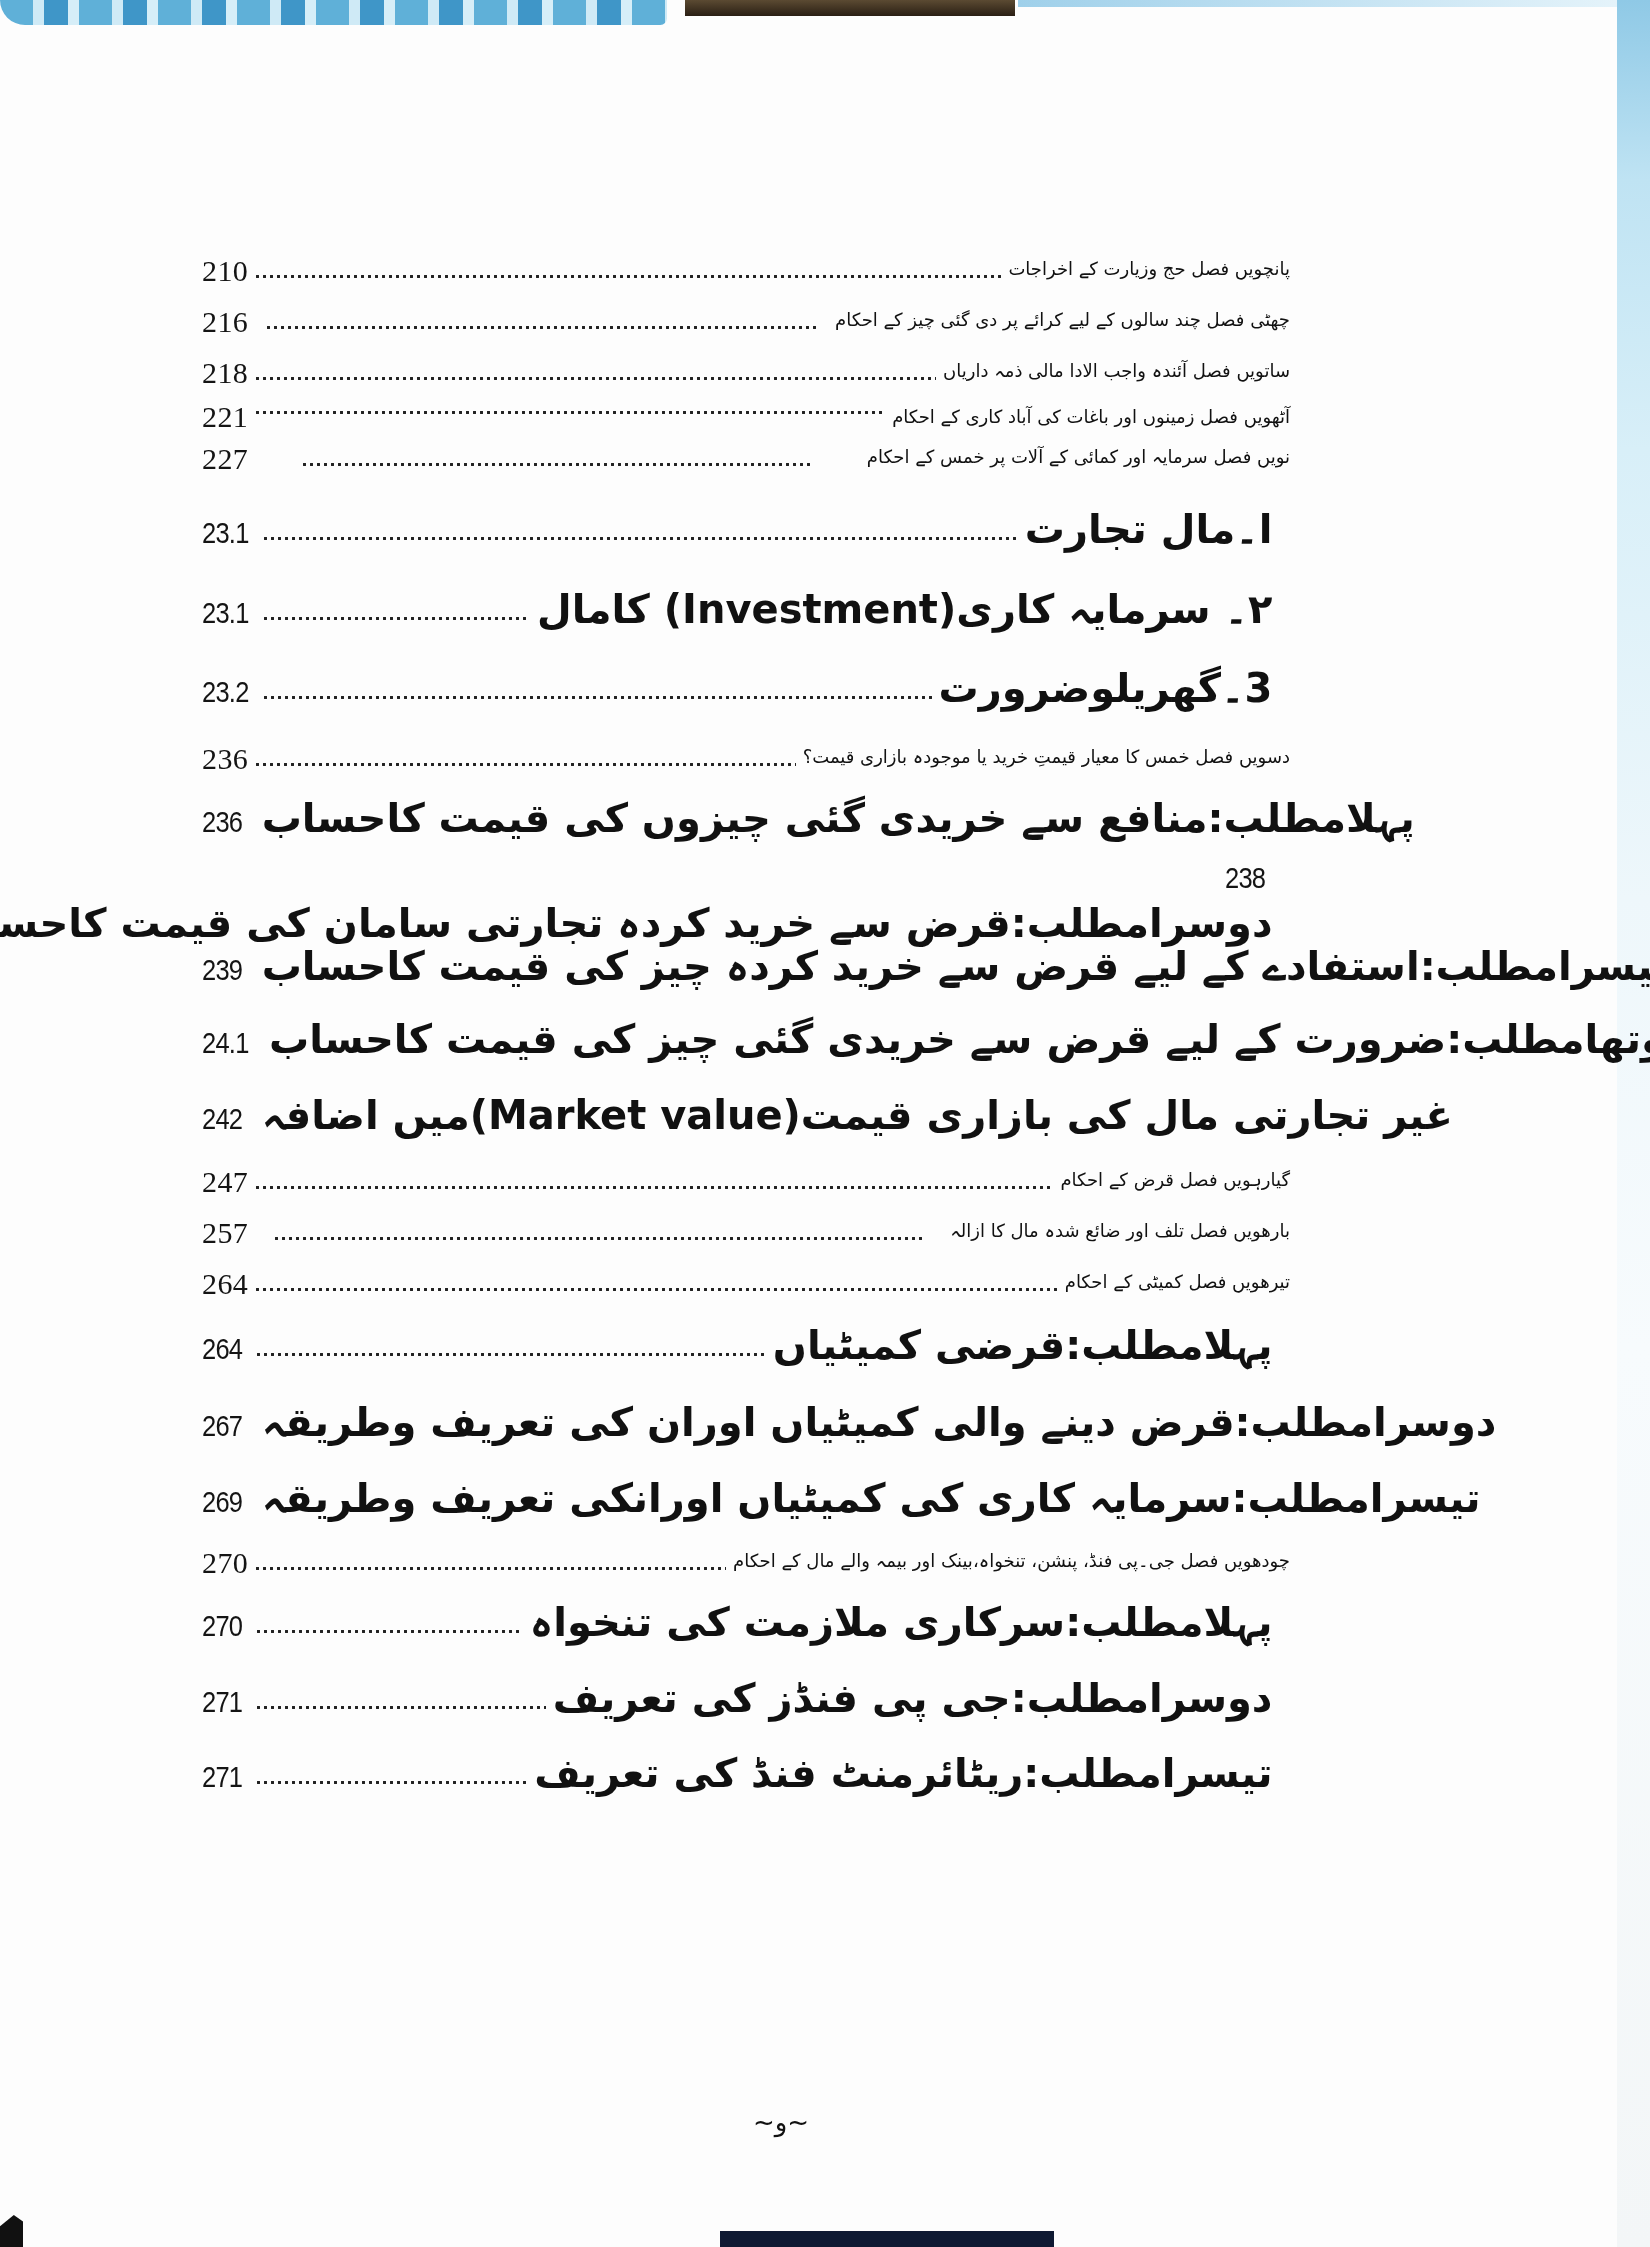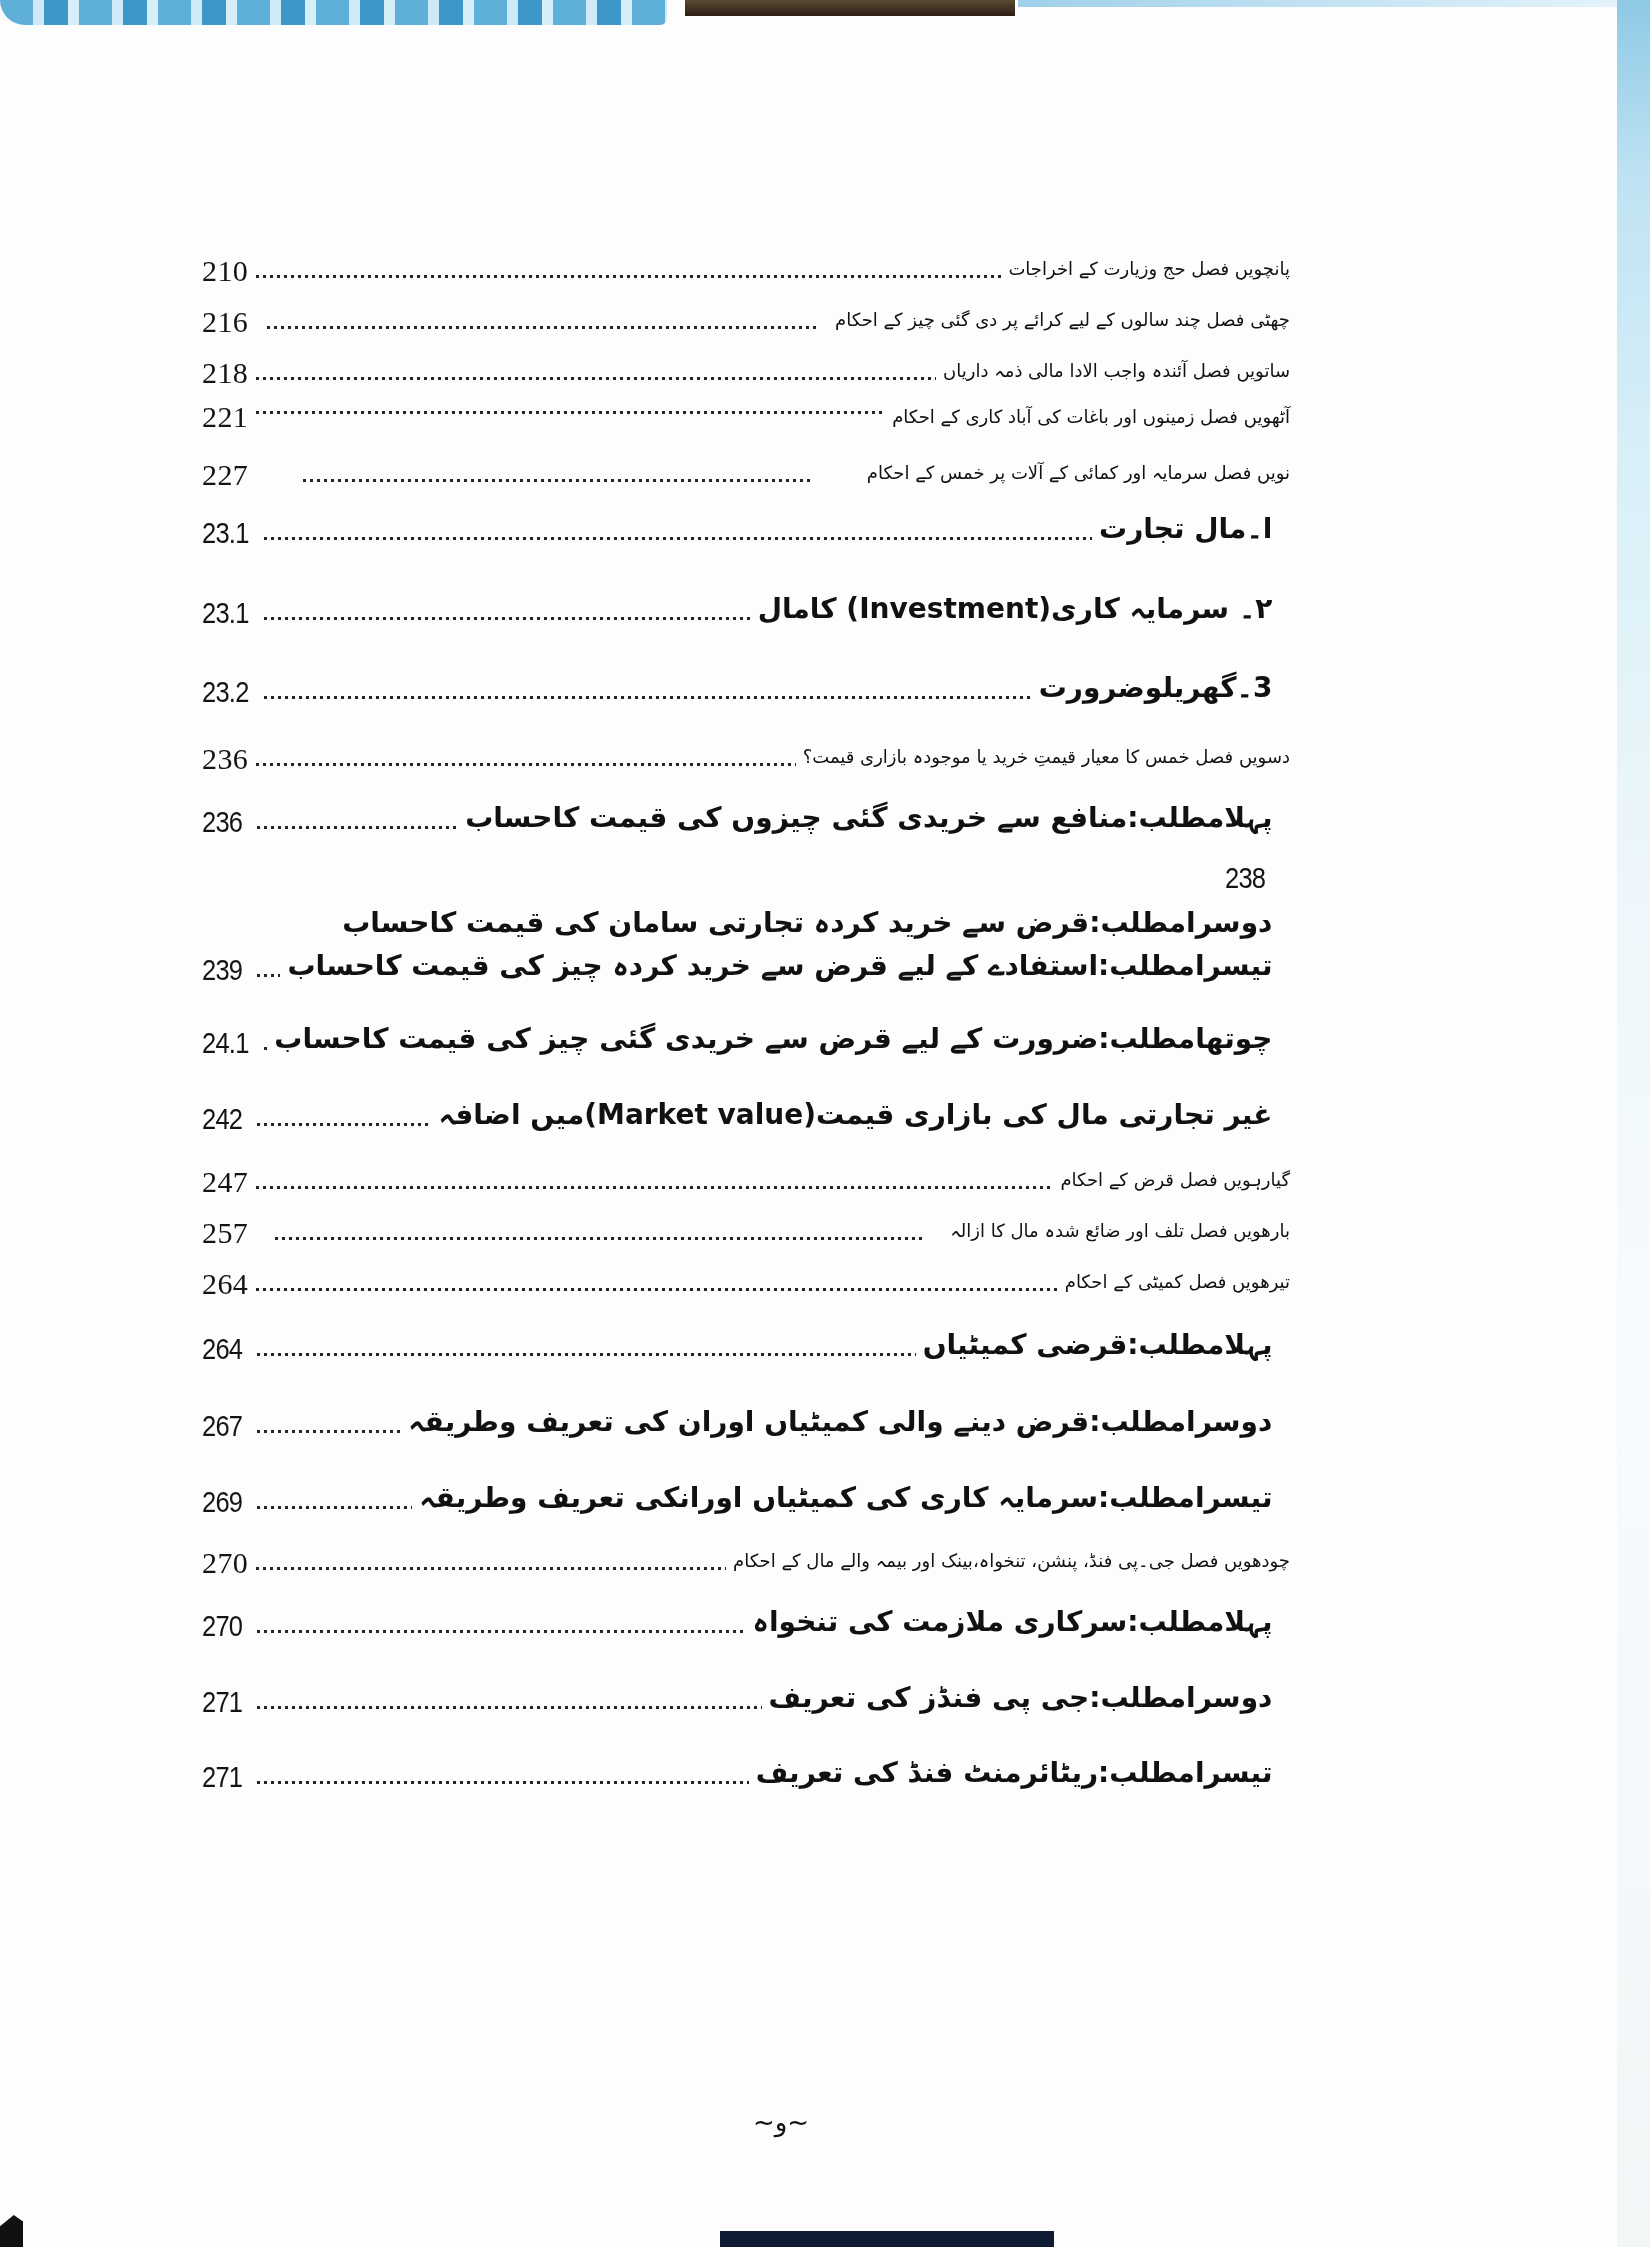--- a/index.html
+++ b/index.html
@@ -105,21 +105,21 @@
       flex: 0 0 auto;
       direction: rtl;
       unicode-bidi: embed;
       font-family: "DejaVu Sans", sans-serif;
       font-size: 18px;
       line-height: 39px;
       color: #111;
       white-space: nowrap;
     }
     .title.big {
-      font-size: 28px;
+      font-size: 40px;
       font-weight: bold;
       line-height: 42px;
     }
 
     .page-footer {
       position: absolute;
       left: 753px;
       top: 2107px;
       font-family: "DejaVu Sans", sans-serif;
       font-size: 26px;
@@ -153,21 +153,21 @@
     <div class="toc-row" style="top: 102px;">
     <span class="page-num">218</span>
     <span class="leader"></span>
     <span class="title">ساتویں فصل آئندہ واجب الادا مالی ذمہ داریاں</span>
   </div>
     <div class="toc-row" style="top: 155px; align-items: center;">
     <span class="page-num">221</span>
     <span class="leader"></span>
     <span class="title">آٹھویں فصل زمینوں اور باغات کی آباد کاری کے احکام</span>
   </div>
-    <div class="toc-row" style="top: 204px; gap: 47px;">
+    <div class="toc-row" style="top: 188px; gap: 47px;">
     <span class="page-num">227</span>
     <span class="leader"></span>
     <span class="title">نویں فصل سرمایہ اور کمائی کے آلات پر خمس کے احکام</span>
   </div>
     <div class="toc-row" style="top: 262px; padding-right: 17.6px; box-sizing: border-box;">
     <span class="page-num cond">23.1</span>
     <span class="leader"></span>
     <span class="title big">ا۔مال تجارت</span>
   </div>
     <div class="toc-row" style="top: 342px; padding-right: 17.6px; box-sizing: border-box;">

